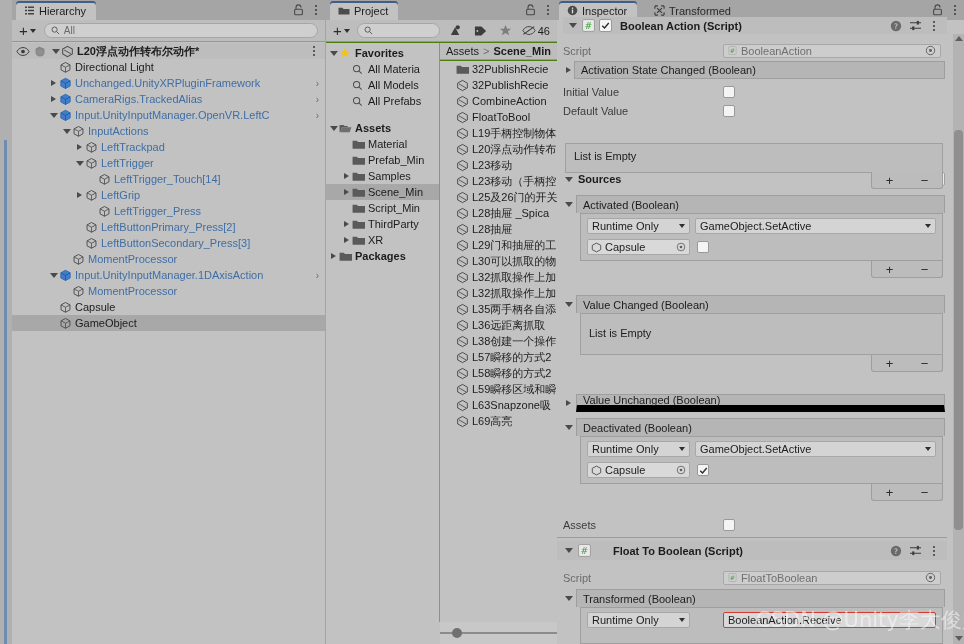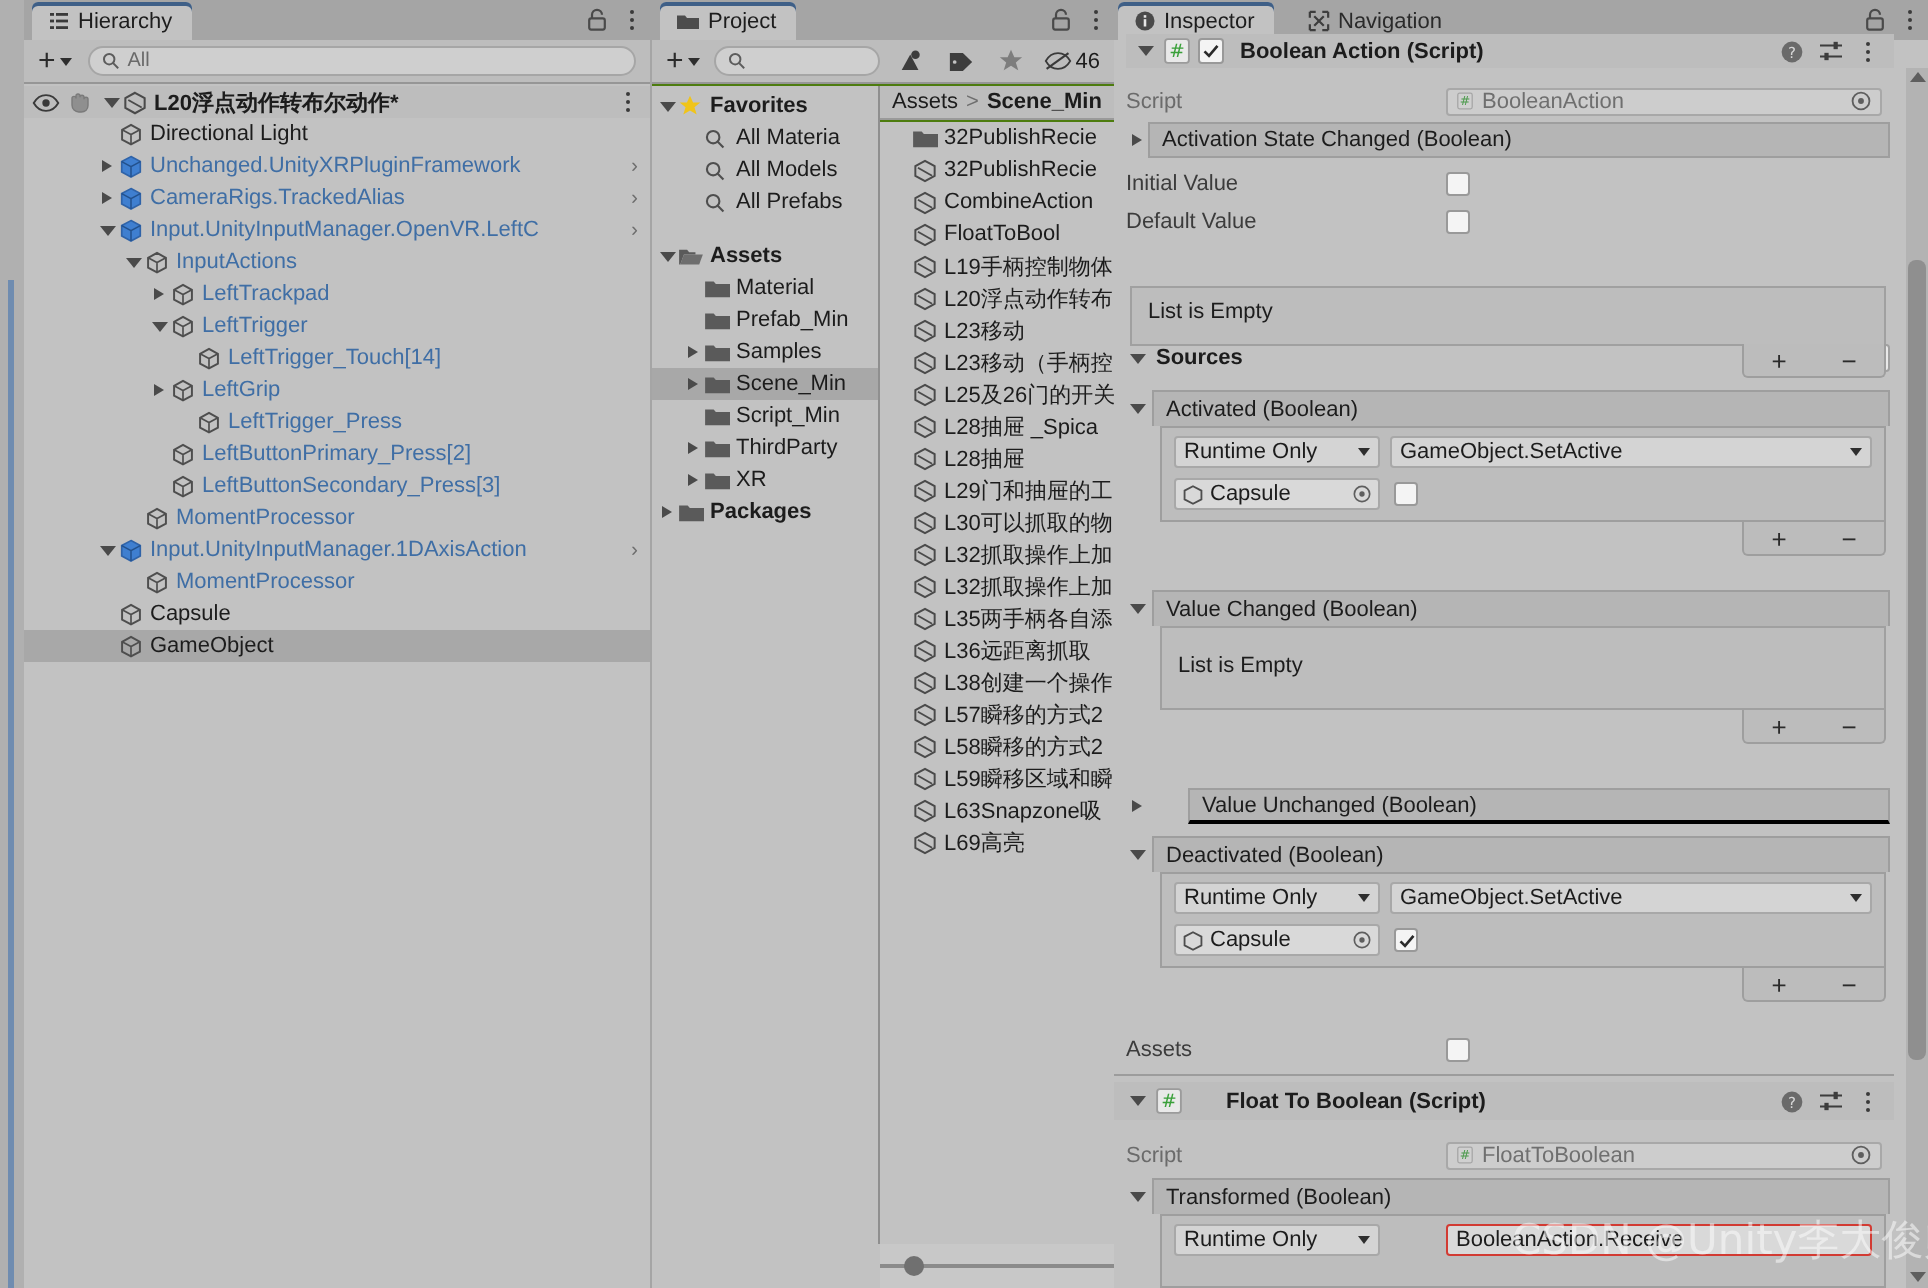--- a/index.html
+++ b/index.html
@@ -884,21 +884,21 @@
         </span>
         <span>Inspector</span>
       </div>
       <div class="tab inactive" style="left:89px;">
         <span>
           <svg class="ic" width="11" height="11" viewBox="0 0 12 12">
             <path d="M1 1h3.2M1 1v3.2M11 1H7.8M11 1v3.2M1 11h3.2M1 11V7.8M11 11H7.8M11 11V7.8" stroke="#3d3d3d" stroke-width="1.2" fill="none"></path>
             <path d="M3.4 3.4 8.6 8.6M8.6 3.4 3.4 8.6" stroke="#3d3d3d" stroke-width="1.2"></path>
           </svg>
         </span>
-        <span>Navigation</span>
+        <span>Transformed</span>
       </div>
       <div class="tabicons">
         <span class="lockico">
           <svg class="ic" width="11" height="12" viewBox="0 0 11 12">
             <path d="M3 5.2V3.4A2.5 2.5 0 0 1 8 3.4" fill="none" stroke="#4a4a4a" stroke-width="1.1"></path>
             <rect x="1.6" y="5.2" width="7.8" height="5.6" rx="1" fill="none" stroke="#4a4a4a" stroke-width="1.1"></rect>
           </svg>
         </span>
         <span class="kebab">
             <i></i>
@@ -1057,21 +1057,21 @@
       <span class="pmbox">
         <span>+</span>
         <span>−</span>
       </span>
     </div>
 
     <div style="position:absolute;left:0;right:19px;top:394px;height:18px;display:flex;align-items:center;">
       <span class="foldarrow" style="margin-left:6px;">
           <span class="arr-r"></span>
         </span>
-      <span class="evtheader" style="flex:1;margin-left:20px;height:18px;border-bottom:2px solid #000000;">Value Unchanged (Boolean)</span>
+      <span class="evtheader" style="flex:1;margin-left:2px;height:18px;border-bottom:7px solid #000000;">Value Unchanged (Boolean)</span>
     </div>
 
     <div style="position:absolute;left:0;right:19px;top:418px;height:18px;display:flex;align-items:center;">
       <span class="foldarrow" style="margin-left:6px;">
           <span class="arr-d"></span>
         </span>
       <span class="evtheader" style="flex:1;margin-left:2px;height:18px;">Deactivated (Boolean)</span>
     </div>
     <div class="evtbody" style="position:absolute;left:23px;right:21px;top:436px;height:48px;">
       <div style="display:flex;gap:5px;align-items:center;">

